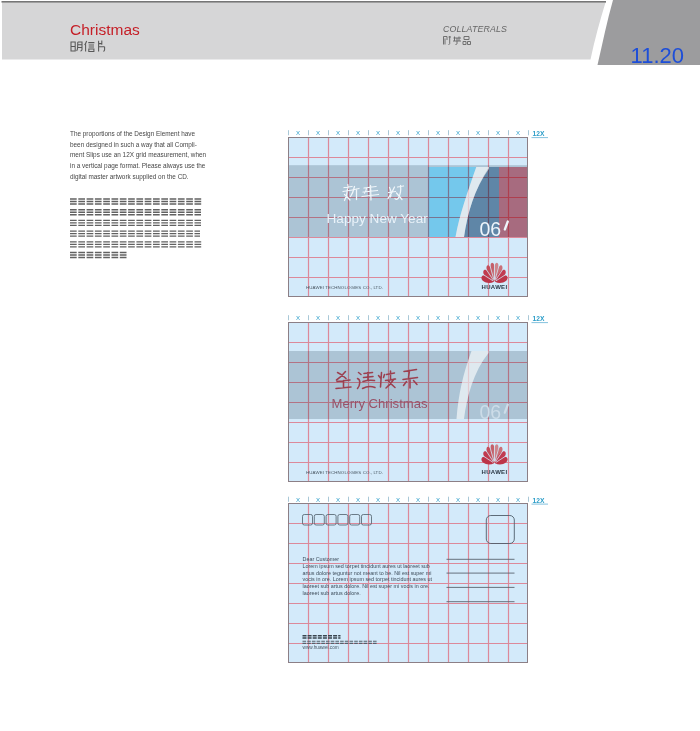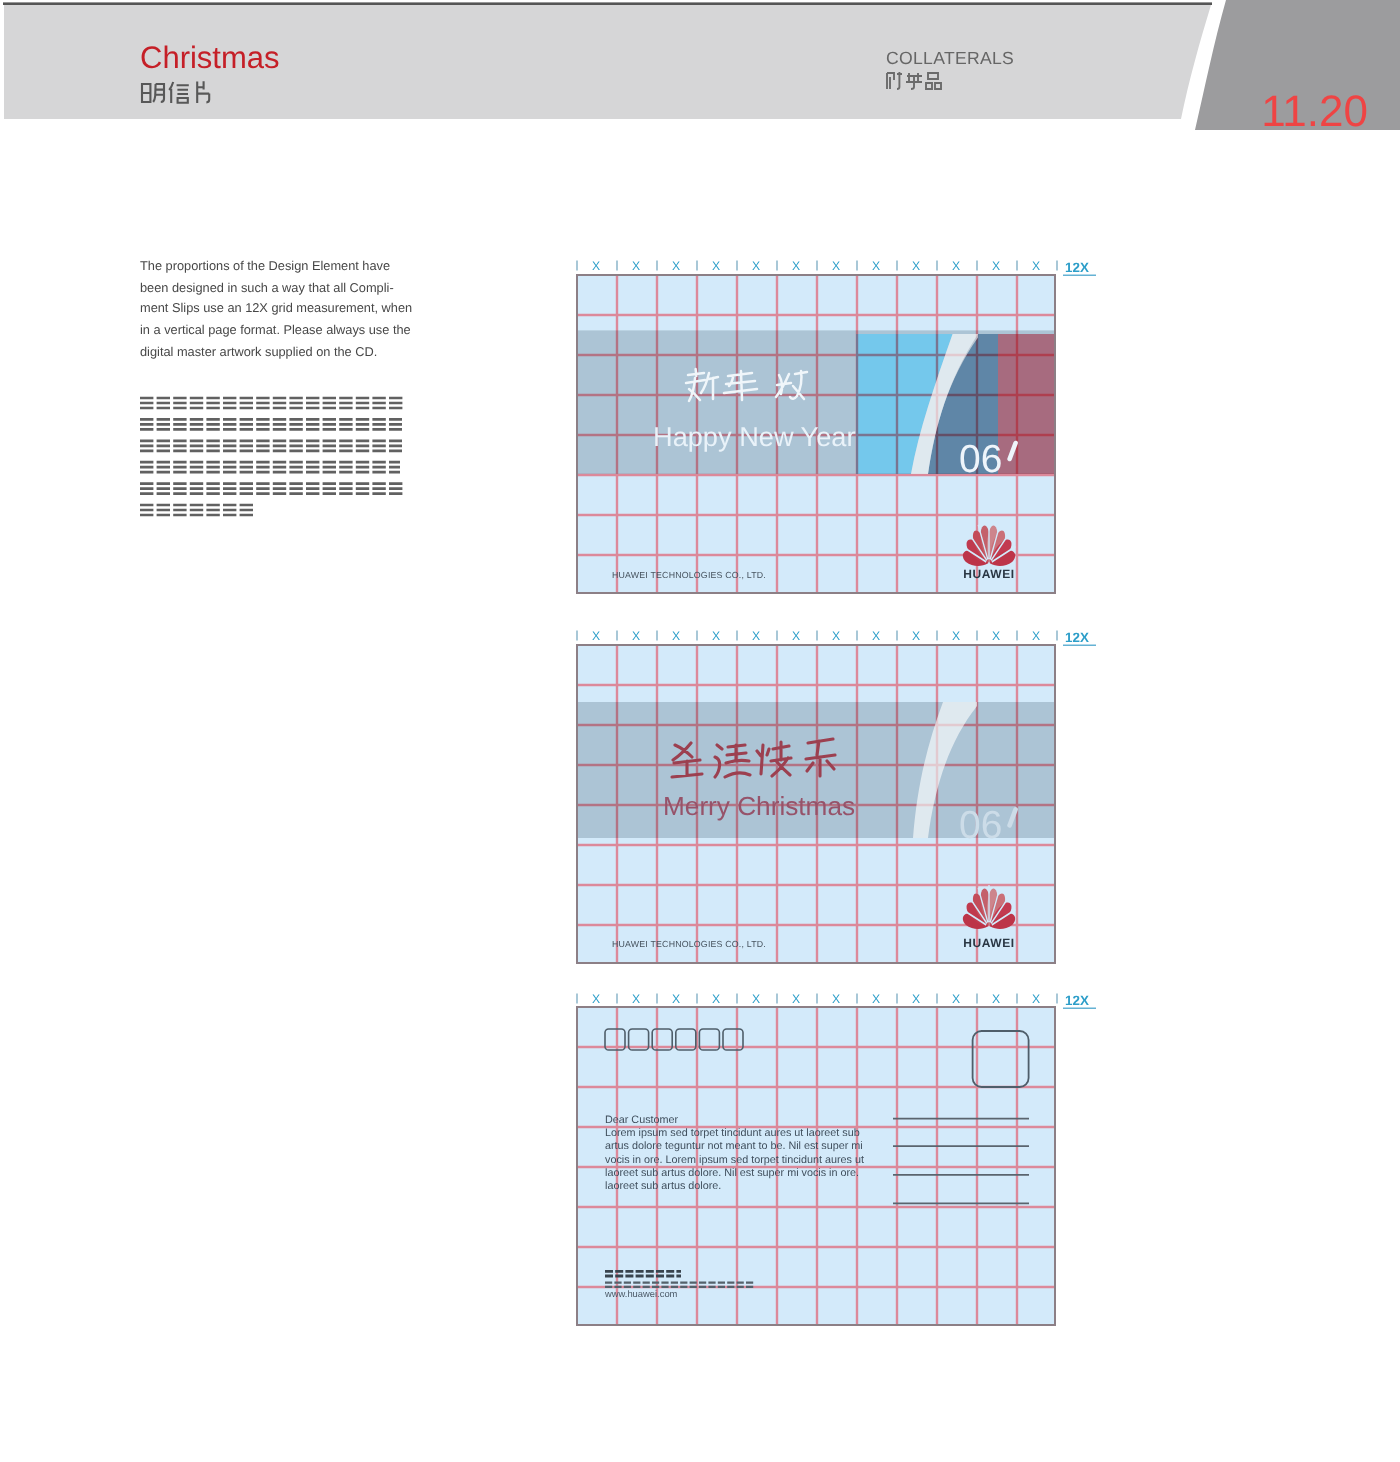--- a/index.html
+++ b/index.html
@@ -23,31 +23,31 @@
 
 <svg class="abs" style="left:70px;top:40px" width="40" height="13" viewBox="0 0 40 13">
   <g stroke="#585858" stroke-width="1.05" fill="none">
     <path d="M1,2 L5.2,2 L5.2,11 L1,11 Z M1,6.5 L5.2,6.5"></path>
     <path d="M7.8,2 L12,2 L12,9.4 Q12,11 10.4,11 M7.8,2 L7.6,8 Q7.4,10 6.6,11 M7.8,4.8 L12,4.8 M7.8,7.4 L12,7.4"></path>
     <path d="M16.6,1 Q15.8,3.6 14.6,5 M15.6,4.4 L15.6,11.5 M18.3,2.6 L24.4,2.6 M18.7,4.9 L24,4.9 M18.7,7 L24,7 M18.8,9 L23.9,9 L23.9,11.4 L18.8,11.4 Z"></path>
     <path d="M28.6,0.8 L28.6,11.5 M28.6,3.6 L31.8,3.6 M31.8,0.6 L31.8,4.8 M28.6,6.8 L34.6,6.8 M34.6,6.8 L34.6,9.8 Q34.6,11.2 33.2,11.2"></path>
   </g>
 </svg>
 
-<div class="abs" style="left:443px;top:24px;font-size:8.8px;letter-spacing:0.15px;color:#666666;">COLLATERALS</div>
+<div class="abs" style="left:443px;top:24px;font-size:8.8px;letter-spacing:0.15px;color:#666666;font-style:italic;">COLLATERALS</div>
 
 <svg class="abs" style="left:443px;top:36px" width="28" height="9" viewBox="0 0 28 9">
   <g stroke="#6b6b6b" stroke-width="0.95" fill="none">
     <path d="M0.5,0.5 L0.5,8.5 M0.5,0.5 L4,0.5 L4,4 M2,2.5 L2,8.5 M5.5,1 L8,1 M6.7,0 L6.7,7.5 Q6.7,8.5 5.5,8.5"></path>
     <path d="M10.5,2 L18,2 M11.5,0.5 L11.5,5 M16,0.5 L16,5 M10,5 L18,5 M14,2 L14,7.5 Q14,8.5 12.5,8.5"></path>
     <path d="M21,0.5 L26,0.5 L26,3.5 L21,3.5 Z M20,5.5 L23,5.5 L23,8.5 L20,8.5 Z M24.5,5.5 L27.5,5.5 L27.5,8.5 L24.5,8.5 Z"></path>
   </g>
 </svg>
 
-<div class="abs" style="left:584px;top:42.5px;width:100px;text-align:right;font-size:22px;color:#ef4444;">11.20</div>
+<div class="abs" style="left:584px;top:42.5px;width:100px;text-align:right;font-size:22px;color:#1d4ed8;">11.20</div>
 
 <div class="abs" style="left:70px;top:129px;font-size:6.4px;line-height:10.7px;color:#474747;white-space:nowrap;">
 The proportions of the Design Element have<br>
 been designed in such a way that all Compli-<br>
 ment Slips use an 12X grid measurement, when<br>
 in a vertical page format. Please always use the<br>
 digital master artwork supplied on the CD.
 </div>
 
 <svg class="abs" style="left:70px;top:196px" width="136" height="64" viewBox="0 0 136 64">

